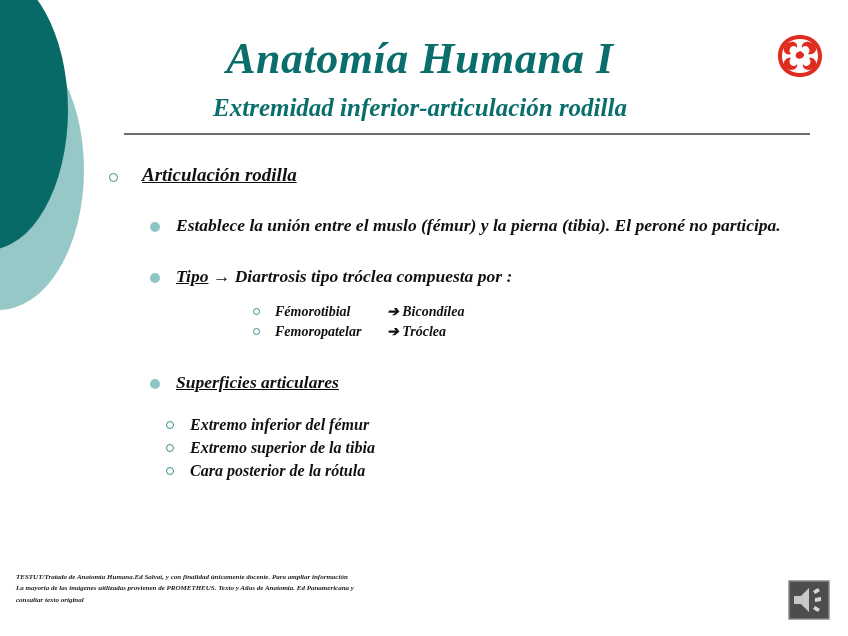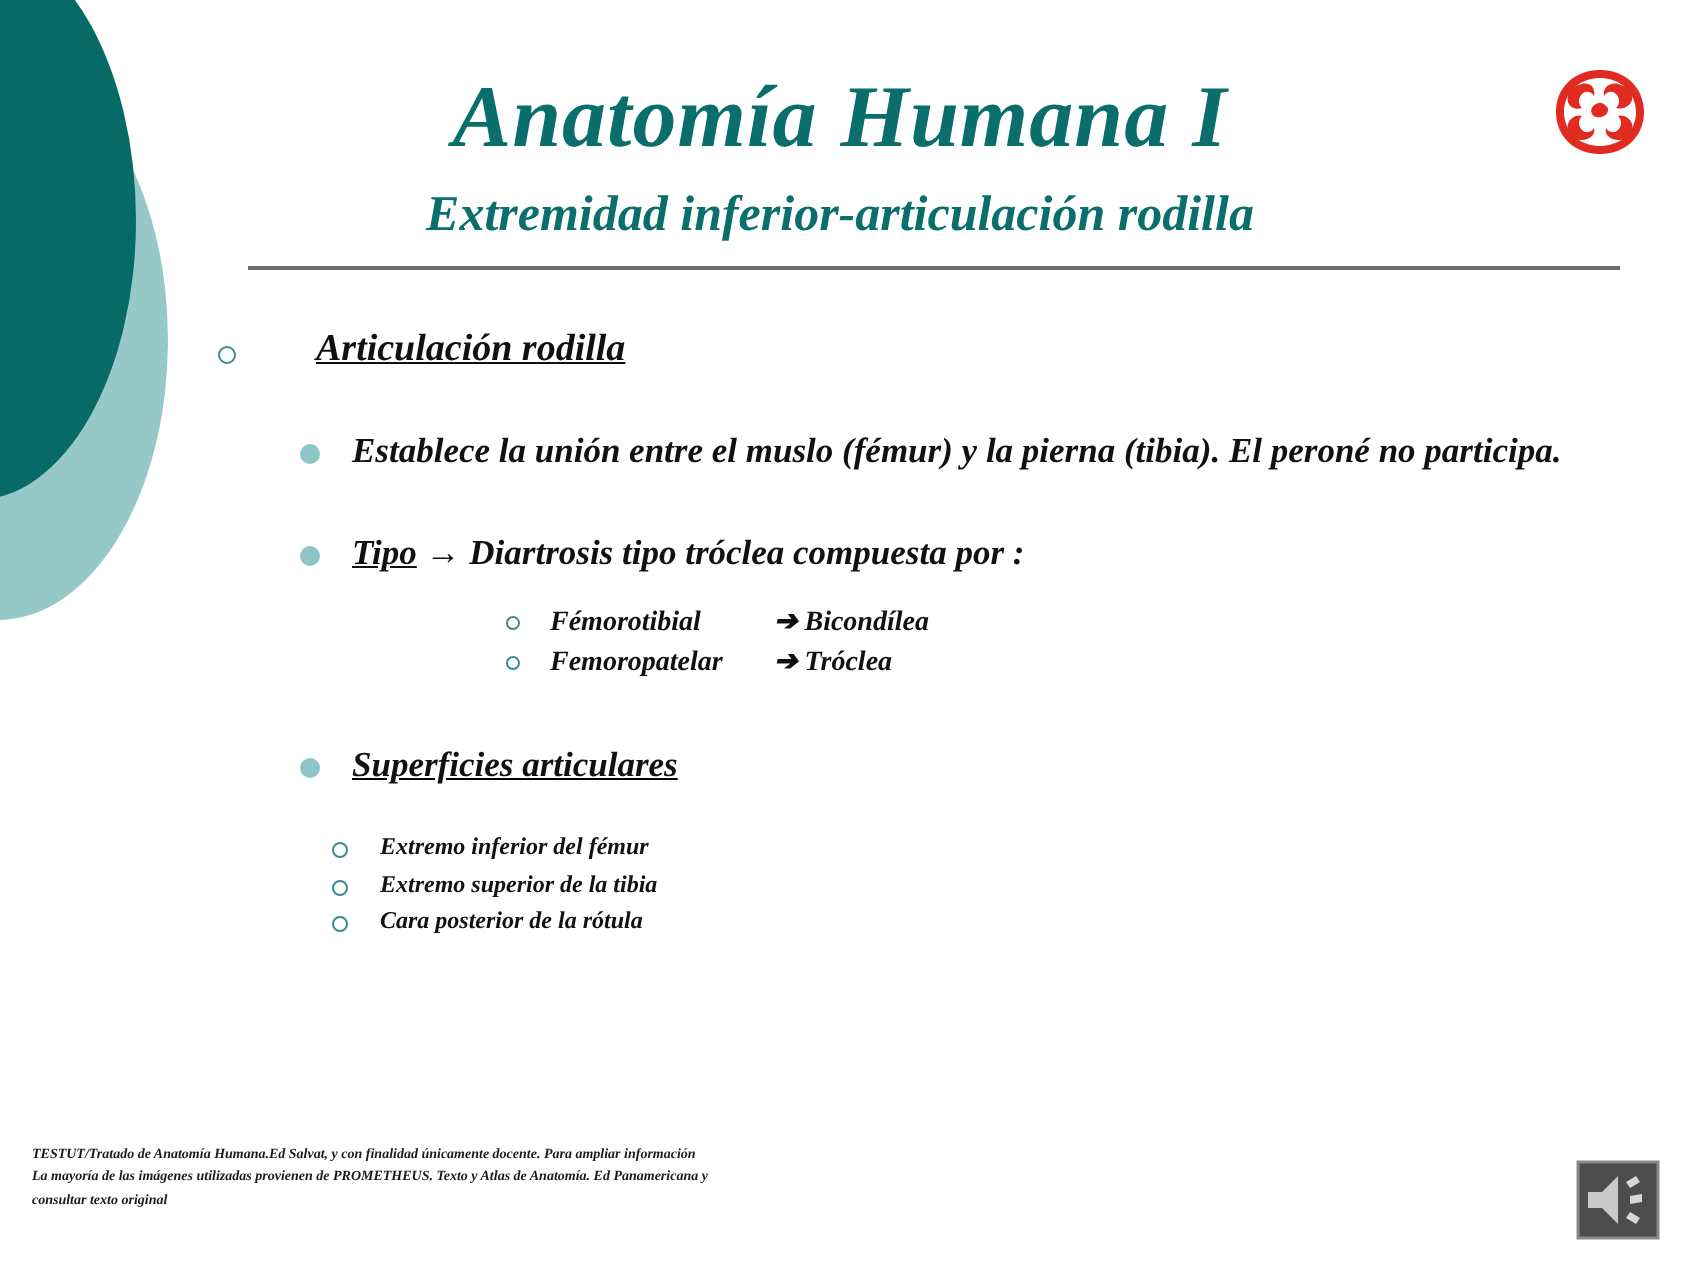--- a/index.html
+++ b/index.html
@@ -107,21 +107,20 @@
     padding-left: 142px;
     margin-top: 14px;
   }
   .lvl1 .txt {
     font-size: 19px;
     font-weight: bold;
     font-style: italic;
     color: #111111;
     text-decoration: underline;
     display: inline-block;
-    margin-left: 16px;
   }
   .bullet-ring {
     position: absolute;
     width: 9px;
     height: 9px;
     border: 1.6px solid #3c8c8c;
     border-radius: 50%;
     box-sizing: border-box;
     background: transparent;
   }
@@ -160,21 +159,21 @@
     color: #111111;
     line-height: 1.4;
     white-space: pre;
   }
   .lvl3b {
     position: relative;
     padding-left: 190px;
     margin-top: 4px;
   }
   .lvl3b .txt {
-    font-size: 12px;
+    font-size: 16px;
     font-weight: bold;
     font-style: italic;
     color: #111111;
     line-height: 1.42;
   }
 
   .grp { position: relative; }
 
   .arrow { font-weight: bold; }
   .term-col {

